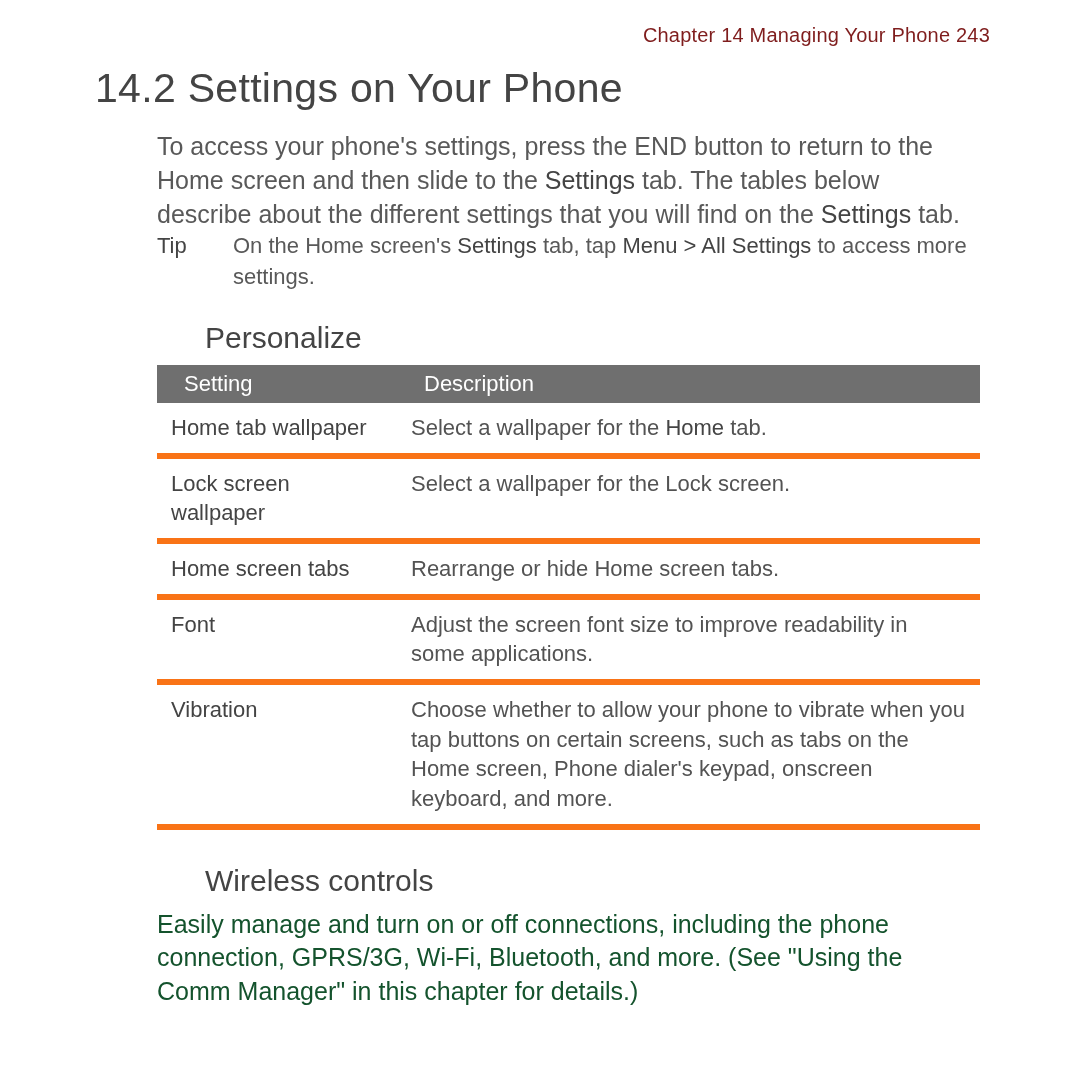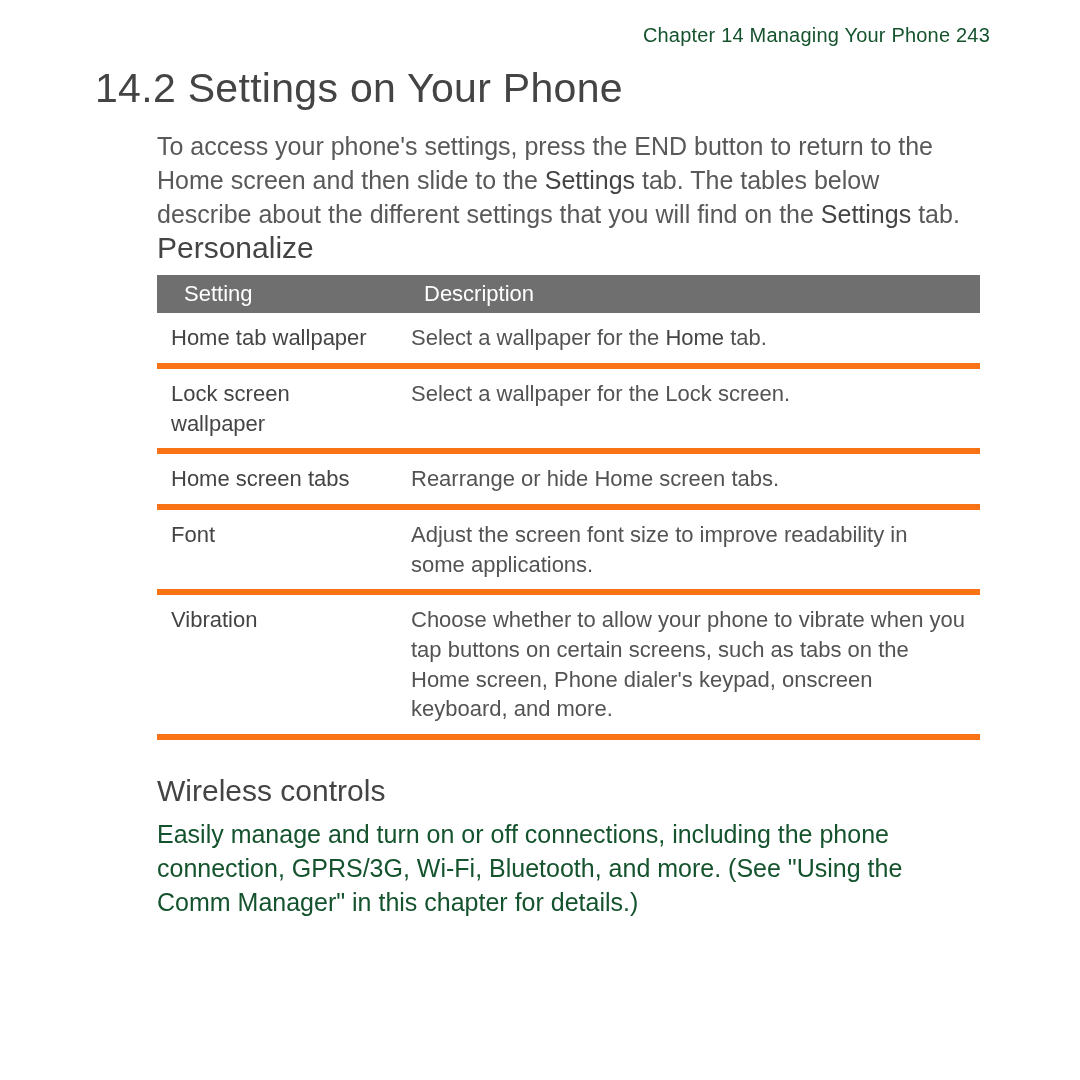--- a/index.html
+++ b/index.html
@@ -9,21 +9,21 @@
     font-family: "Helvetica Neue", Helvetica, Arial, sans-serif;
     color: #4f4f4f;
     font-weight: 300;
   }
   .page {
     padding: 24px 90px 40px 95px;
   }
   .header-line {
     text-align: right;
     font-size: 20px;
-    color: #14532d;
+    color: #7f1d1d;
     margin-bottom: 18px;
     letter-spacing: 0.2px;
   }
   .section-title {
     font-size: 41px;
     color: #444;
     font-weight: 400;
     margin-bottom: 18px;
     letter-spacing: 0.3px;
   }
@@ -50,20 +50,21 @@
     font-weight: 500;
     color: #444;
   }
   .tip-body { font-weight: 300; }
   .tip-body .strong { font-weight: 500; color: #444; }
   .subsection-title {
     font-size: 30px;
     color: #444;
     font-weight: 400;
     margin-bottom: 10px;
+    margin-left: 48px;
   }
   table.settings {
     width: 100%;
     border-collapse: collapse;
     font-size: 22px;
     margin-bottom: 34px;
   }
   table.settings thead th {
     background: #6f6f6f;
     color: #fff;
@@ -111,20 +112,26 @@
     <span>  </span>
     <span>Settings on Your Phone</span>
   </div>
 
   <div class="body-block">
 
     <p class="intro-text">
       <span>To access your phone's settings, press the END button to return to the Home screen and then slide to the </span><span class="strong">Settings</span><span> tab. The tables below describe about the different settings that you will find on the </span><span class="strong">Settings</span><span> tab.</span>
     </p>
 
+    <div class="tip-row">
+      <div class="tip-label">Tip</div>
+      <div class="tip-body">
+        <span>On the Home screen's </span><span class="strong">Settings</span><span> tab, tap </span><span class="strong">Menu &gt; All Settings</span><span> to access more settings.</span>
+      </div>
+    </div>
 
     <div class="subsection-title">Personalize</div>
 
     <table class="settings">
       <thead>
         <tr>
           <th>Setting</th>
           <th>Description</th>
         </tr>
       </thead>

